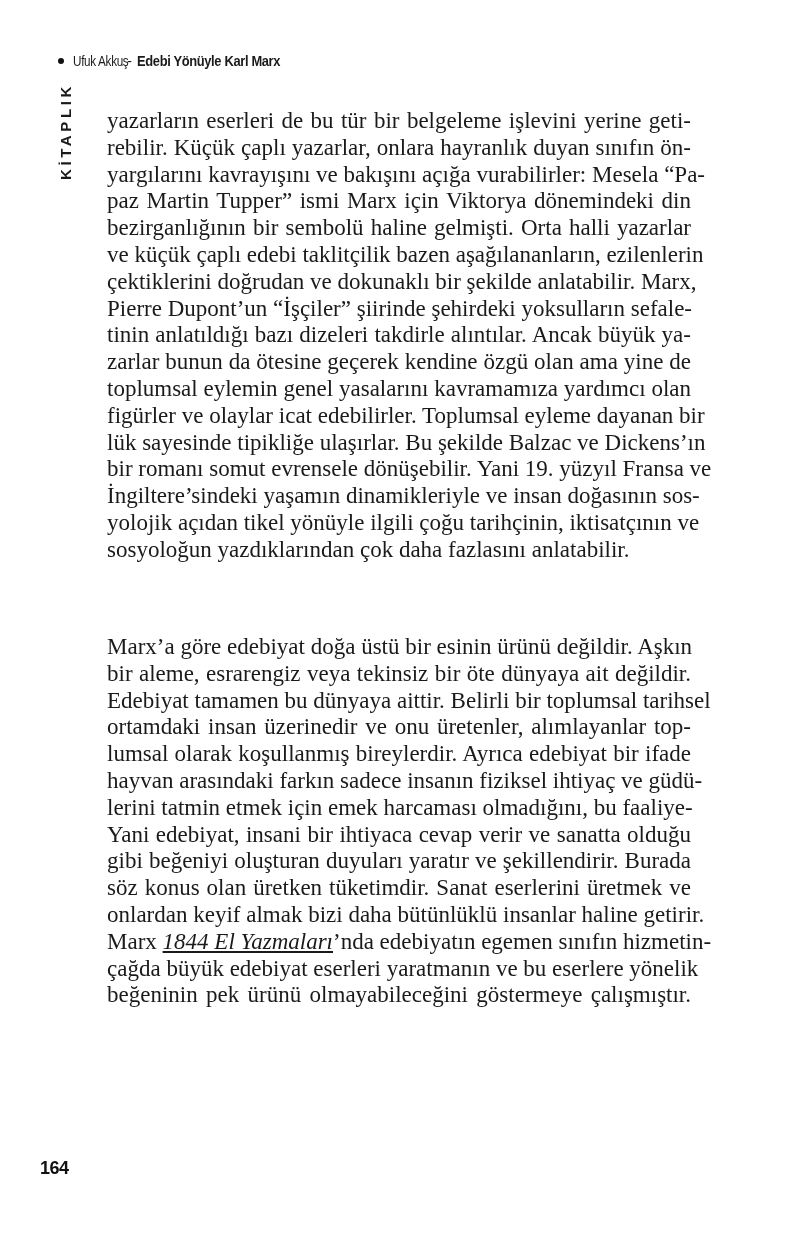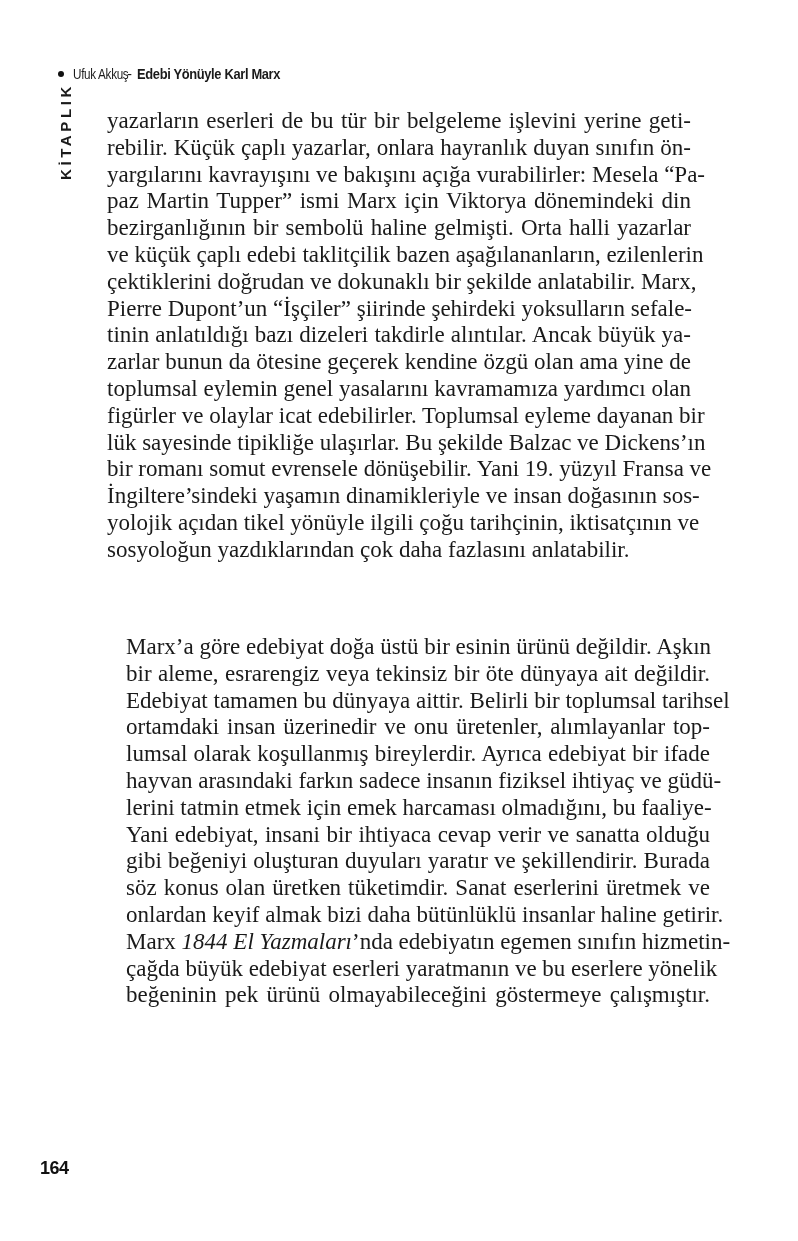--- a/index.html
+++ b/index.html
@@ -10,21 +10,21 @@
   body {
     width: 798px;
     height: 1241px;
     position: relative;
     overflow: hidden;
     color: #1a1a1a;
   }
   .running-head {
     position: absolute;
     left: 58px;
-    top: 64px;
+    top: 51px;
     font-family: "Liberation Sans", "DejaVu Sans", sans-serif;
     font-size: 15px;
     line-height: 20px;
     white-space: nowrap;
     display: flex;
     align-items: center;
     letter-spacing: -0.4px;
   }
   .bullet {
     display: inline-block;
@@ -69,33 +69,34 @@
   .text-block {
     position: absolute;
     left: 107px;
     width: 584px;
     font-family: "Liberation Serif", "DejaVu Serif", serif;
     font-size: 23px;
     line-height: 26.8px;
     color: #1a1a1a;
   }
   .p1 { top: 108px; }
-  .p2 { top: 634px; margin-left: 19px; }
+  .p2 { top: 634px; }
   .line {
     display: block;
     text-align: justify;
     text-align-last: justify;
     white-space: nowrap;
     height: 26.8px;
   }
   .line.last {
     text-align-last: left;
   }
   .line i {
     font-style: italic;
+    text-decoration: underline;
   }
   .page-number {
     position: absolute;
     left: 40px;
     top: 1158px;
     font-family: "Liberation Sans", "DejaVu Sans", sans-serif;
     font-size: 18px;
     font-weight: bold;
     letter-spacing: -0.5px;
     color: #111;

